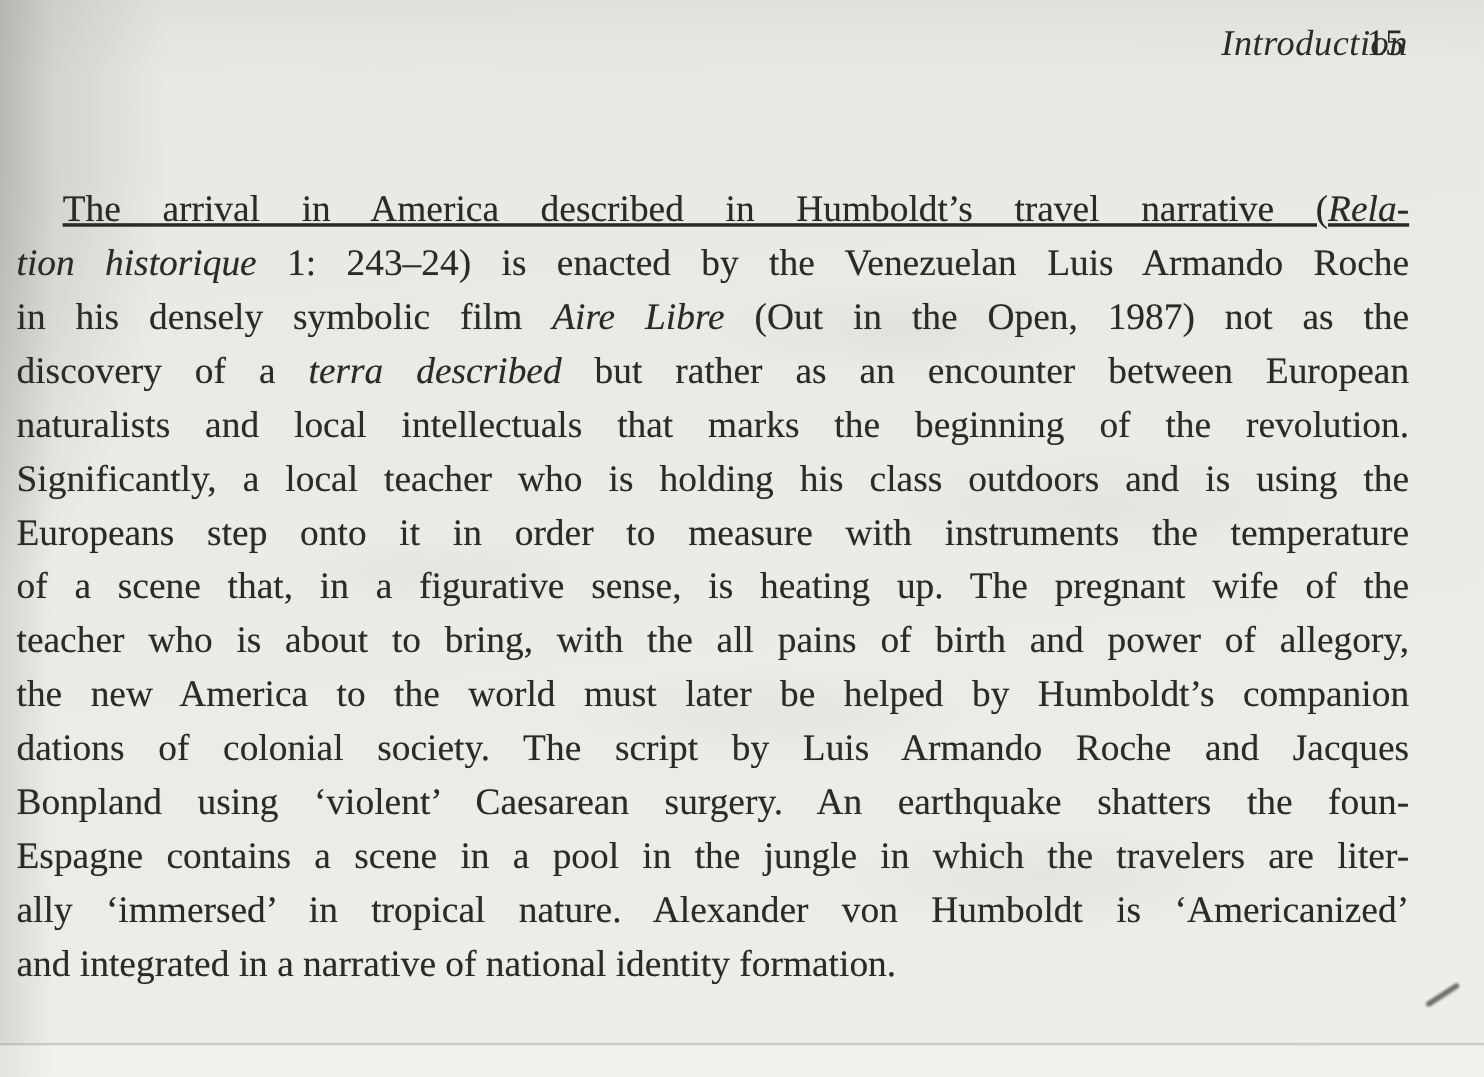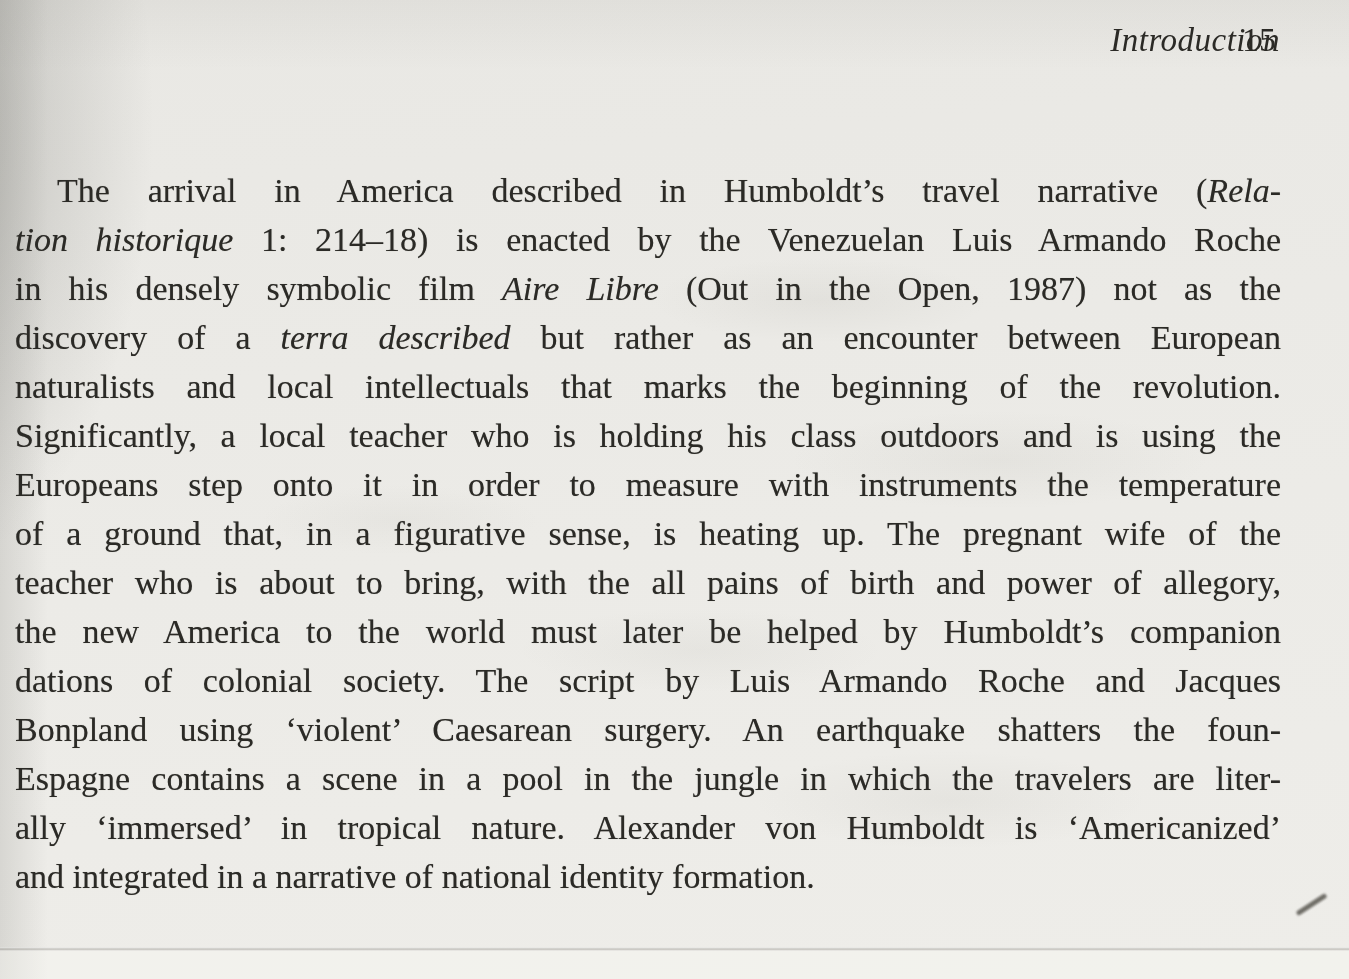--- a/index.html
+++ b/index.html
@@ -57,21 +57,21 @@
     height: 49px;
     line-height: 49px;
     font-size: 34px;
     text-align: justify;
     text-align-last: justify;
   }
   .line.last {
     text-align: right;
     text-align-last: left;
   }
-  .line.indent { text-indent: 42px; }
+  .line.indent { text-indent: 42px; text-decoration: underline; }
   .italic { font-style: italic; }
 
   .crease {
     position: absolute;
     left: 0; top: 947px;
     width: 100%; height: 4px;
     background: linear-gradient(to bottom,
       rgba(255,255,255,0.45),
       rgba(112,110,102,0.34) 55%,
       rgba(255,255,255,0.35));
@@ -100,27 +100,27 @@
 <div class="page">
   <div class="mottle"></div>
 
   <div class="header-row">
     <div class="running-head">Introduction</div>
     <div class="page-number">15</div>
   </div>
 
   <div class="body-text">
       <div class="line indent"><span>The arrival in America described in Humboldt’s travel narrative (</span><span class="italic">Rela-</span></div>
-      <div class="line"><span class="italic">tion historique</span><span> 1: 214–18) is enacted by the Venezuelan Luis Armando Roche</span></div>
+      <div class="line"><span class="italic">tion historique</span><span> 1: 243–24) is enacted by the Venezuelan Luis Armando Roche</span></div>
       <div class="line"><span>in his densely symbolic film </span><span class="italic">Aire Libre</span><span> (Out in the Open, 1987) not as the</span></div>
       <div class="line"><span>discovery of a </span><span class="italic">terra described</span><span> but rather as an encounter between European</span></div>
       <div class="line"><span>naturalists and local intellectuals that marks the beginning of the revolution.</span></div>
       <div class="line"><span>Significantly, a local teacher who is holding his class outdoors and is using the</span></div>
       <div class="line"><span>Europeans step onto it in order to measure with instruments the temperature</span></div>
-      <div class="line"><span>of a ground that, in a figurative sense, is heating up. The pregnant wife of the</span></div>
+      <div class="line"><span>of a scene that, in a figurative sense, is heating up. The pregnant wife of the</span></div>
       <div class="line"><span>teacher who is about to bring, with the all pains of birth and power of allegory,</span></div>
       <div class="line"><span>the new America to the world must later be helped by Humboldt’s companion</span></div>
       <div class="line"><span>dations of colonial society. The script by Luis Armando Roche and Jacques</span></div>
       <div class="line"><span>Bonpland using ‘violent’ Caesarean surgery. An earthquake shatters the foun-</span></div>
       <div class="line"><span>Espagne contains a scene in a pool in the jungle in which the travelers are liter-</span></div>
       <div class="line"><span>ally ‘immersed’ in tropical nature. Alexander von Humboldt is ‘Americanized’</span></div>
       <div class="line last"><span>and integrated in a narrative of national identity formation.</span></div>
     </div>
 
   <div class="crease"></div>

